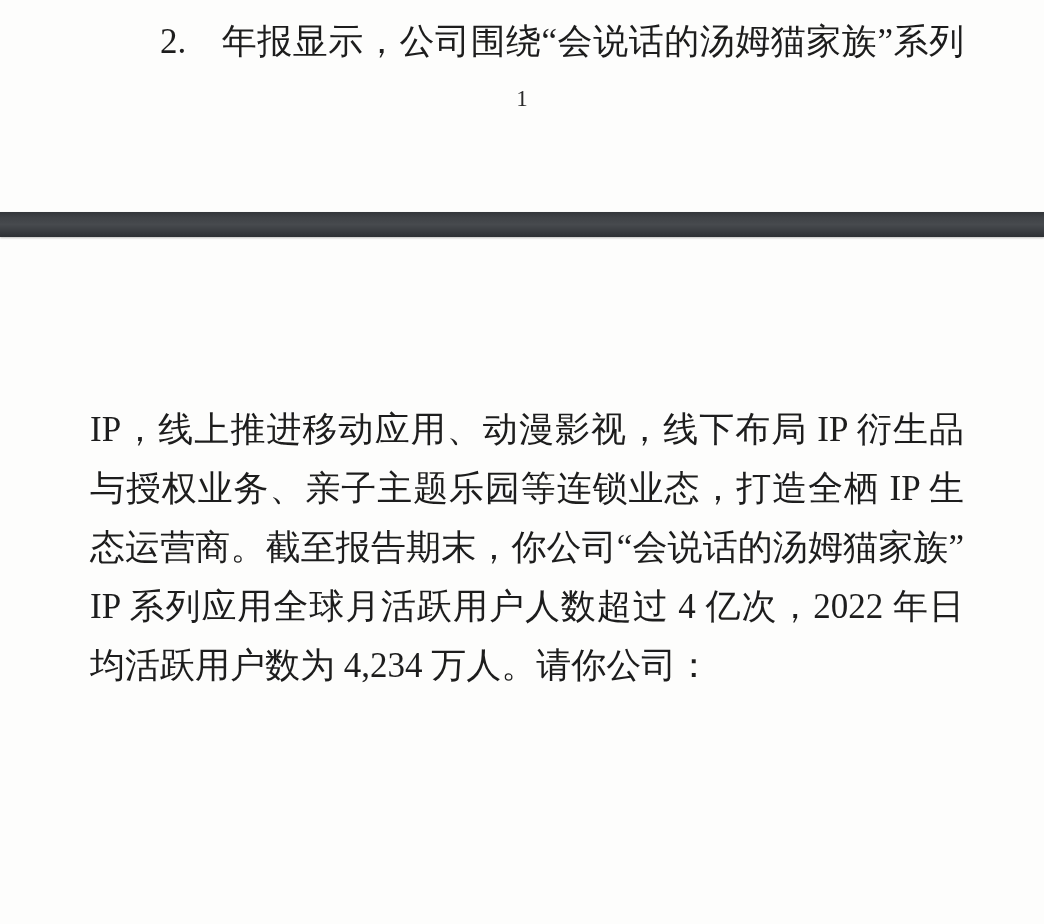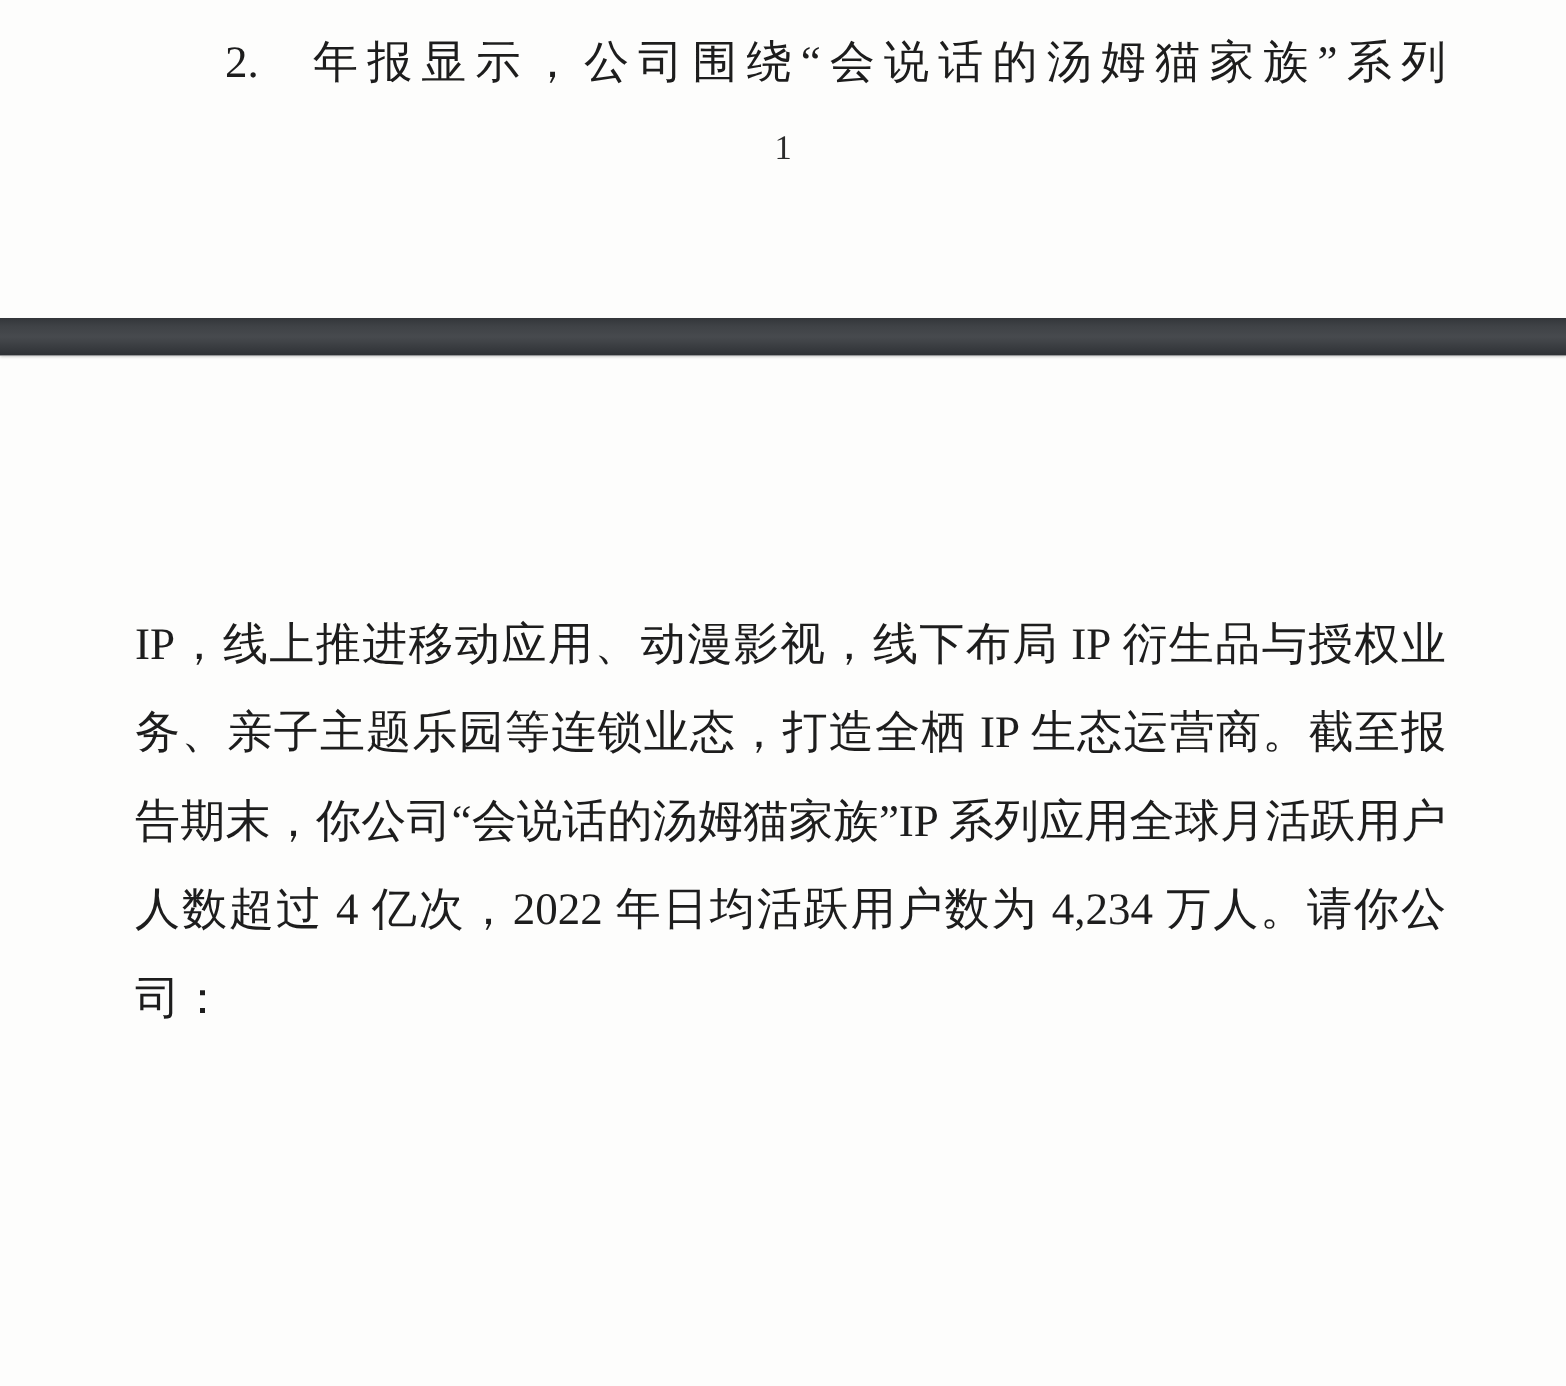--- a/index.html
+++ b/index.html
@@ -11,21 +11,21 @@
     background: var(--background, #fdfdfc);
   }
   #viewport {
     position: relative;
     width: 1044px;
     height: 924px;
     font-family: "Liberation Serif", "DejaVu Serif", serif;
   }
   .para {
     margin: 0;
-    font-size: 30px;
+    font-size: 35px;
     line-height: 59px;
     color: var(--text, #1d1d1d);
     text-align: justify;
     font-family: "Liberation Serif", "DejaVu Serif", serif;
   }
   
   #top-para {
     position: absolute;
     top: 12px;
     left: 90px;

